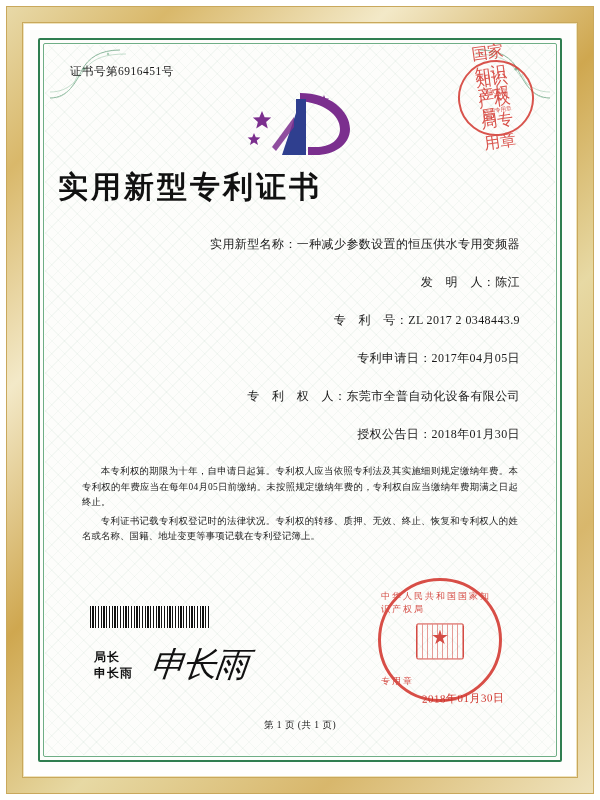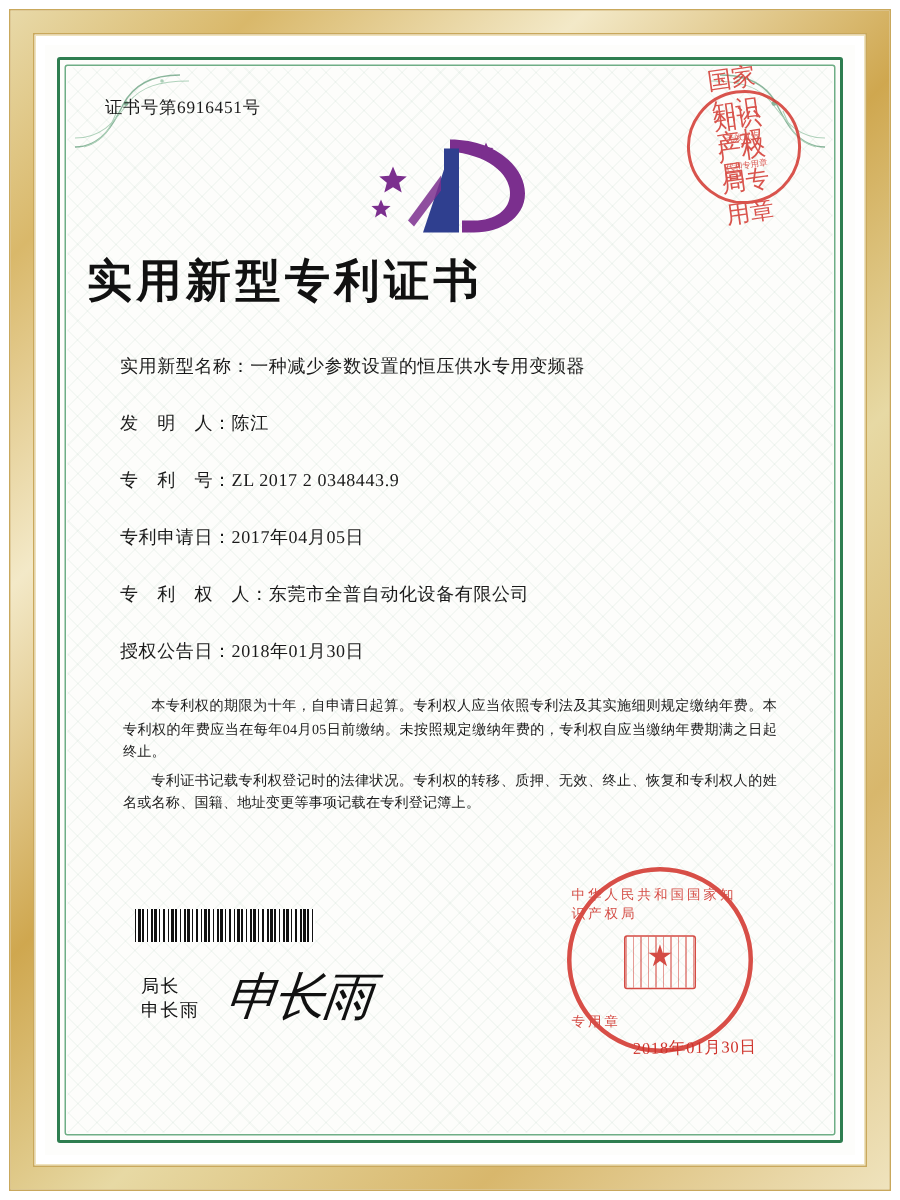--- a/index.html
+++ b/index.html
@@ -132,20 +132,21 @@
     font-weight: bold;
     letter-spacing: 3px;
     color: #111;
     margin-top: 6px;
     font-family: "DejaVu Serif", "Liberation Serif", serif;
   }
 
   .fields {
     margin-top: 28px;
     padding: 0 22px;
+    text-align: right;
   }
   .field {
     font-size: 12px;
     color: #1a1a1a;
     margin-bottom: 21px;
     letter-spacing: 0.4px;
     white-space: nowrap;
   }
   .field .lbl { display: inline-block; }
   .field .val { display: inline-block; }
@@ -183,20 +184,21 @@
     left: 36px;
     bottom: 56px;
     display: flex;
     align-items: center;
   }
   .sign-label {
     font-size: 12px;
     line-height: 1.35;
     color: #111;
     letter-spacing: 1px;
+    font-weight: bold;
   }
   .sign-script {
     margin-left: 18px;
     font-size: 34px;
     font-family: "DejaVu Serif", serif;
     font-style: italic;
     color: #111;
     transform: skewX(-6deg);
     letter-spacing: -2px;
   }
@@ -358,15 +360,16 @@
       </div>
 
       <div class="seal-main">
         <div class="arc-top">中华人民共和国国家知识产权局</div>
         <div class="star-big">★</div>
         <div class="emblem"></div>
         <div class="arc-bottom">专用章</div>
       </div>
       <div class="seal-date">2018年01月30日</div>
 
+      <div class="footer-page">第 1 页 (共 1 页)</div>
     </div>
   </div>
 </div>
 
 </body></html>

